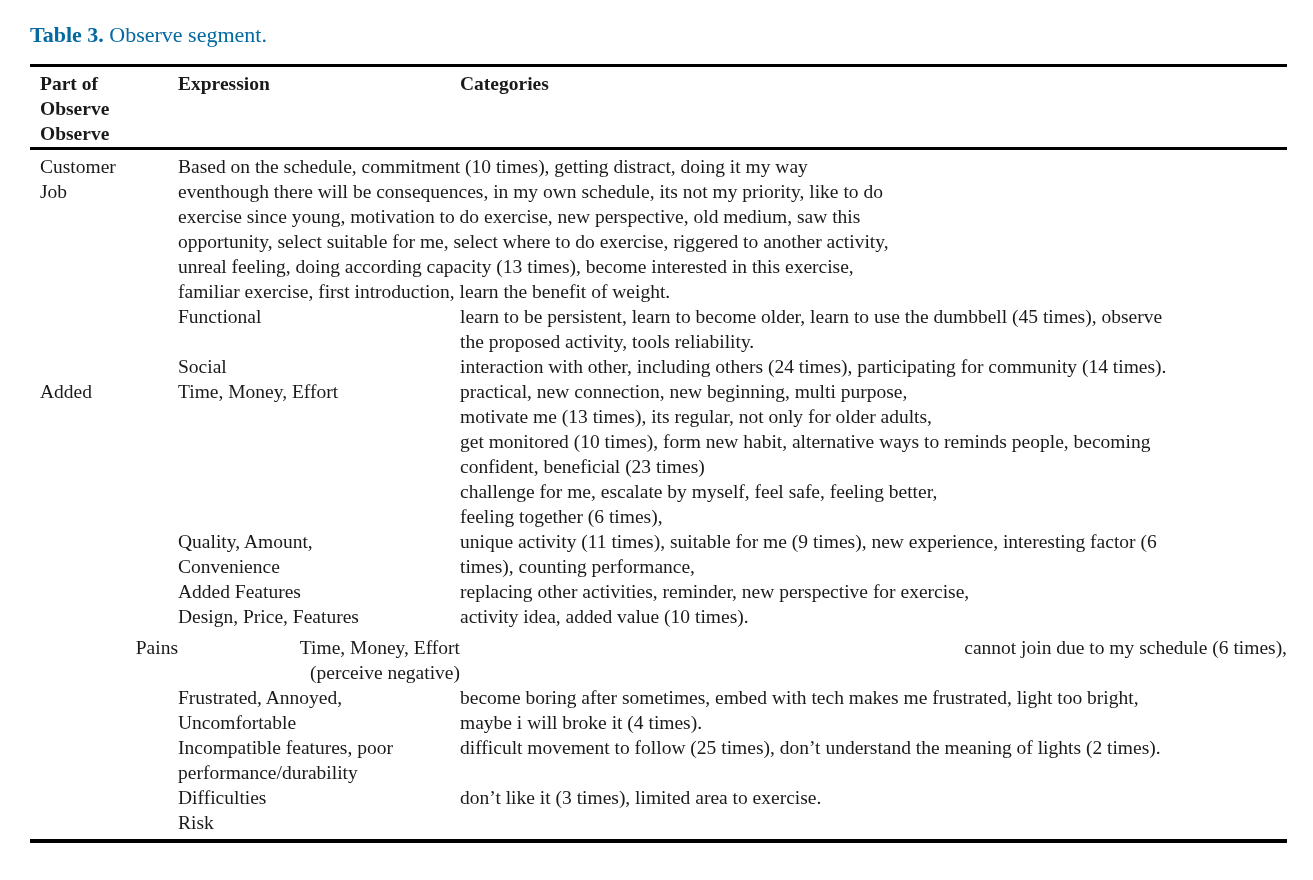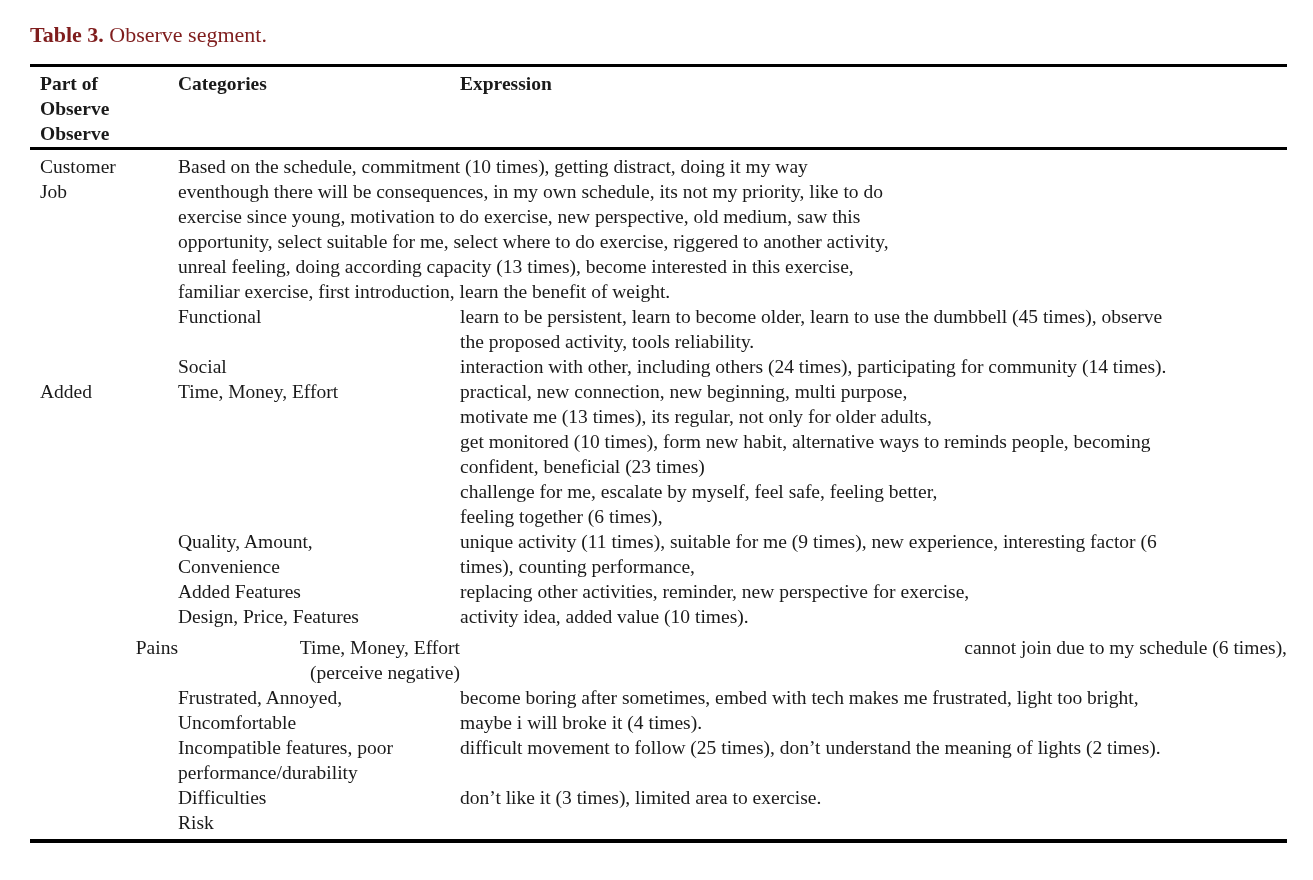--- a/index.html
+++ b/index.html
@@ -13,21 +13,21 @@
   .page {
     width: 1313px; height: 880px;
     padding: 21px 26px 0 30px;
     background: #ffffff;
     overflow: hidden;
   }
   .caption {
     font-size: 22px;
     line-height: 27px;
     margin: 0 0 16px 0;
-    color: #7f1d1d;
+    color: #0369a1;
   }
   .caption-label { font-weight: bold; }
   .caption-text { font-weight: normal; }
   .paper-table {
     border-top: 3px solid #000;
     border-bottom: 4px solid #000;
   }
   .thead {
     display: grid;
     grid-template-columns: 148px 282px 1fr;
@@ -61,25 +61,25 @@
   <p class="caption"><span class="caption-label">Table 3.</span><span class="caption-text"> Observe segment.</span></p>
 
   <div class="paper-table">
 
     <div class="thead">
       <div class="cell col1">
         <div class="line">Part of</div>
         <div class="line">Observe</div>
         <div class="line">Observe</div>
       </div>
+      <div class="cell col3">
+        <div class="line">Expression</div>
+      </div>
       <div class="cell col2">
         <div class="line">Categories</div>
-      </div>
-      <div class="cell col3">
-        <div class="line">Expression</div>
       </div>
     </div>
 
     <div class="tbody" id="tbody">
         <div class="row">
           <div class="cell col1">
             <div class="line">Customer</div>
             <div class="line">Job</div>
           </div>
           <div class="cell col3">

